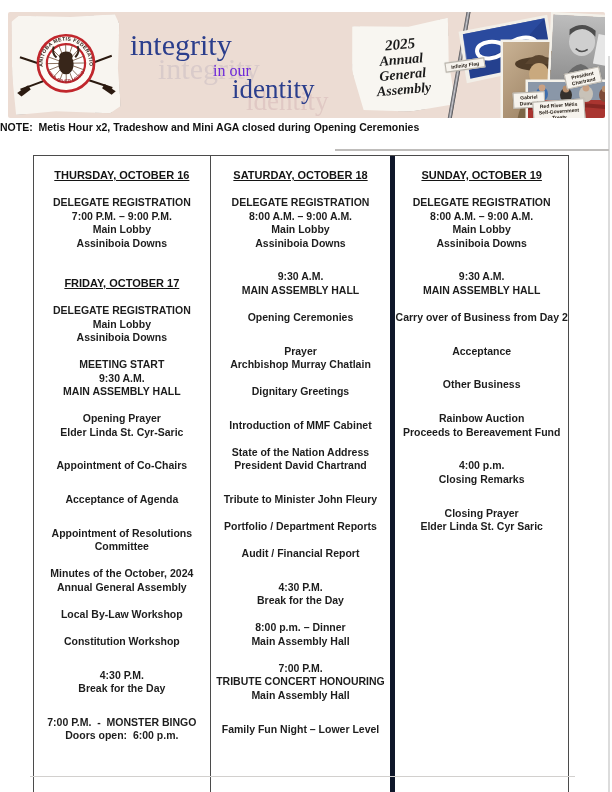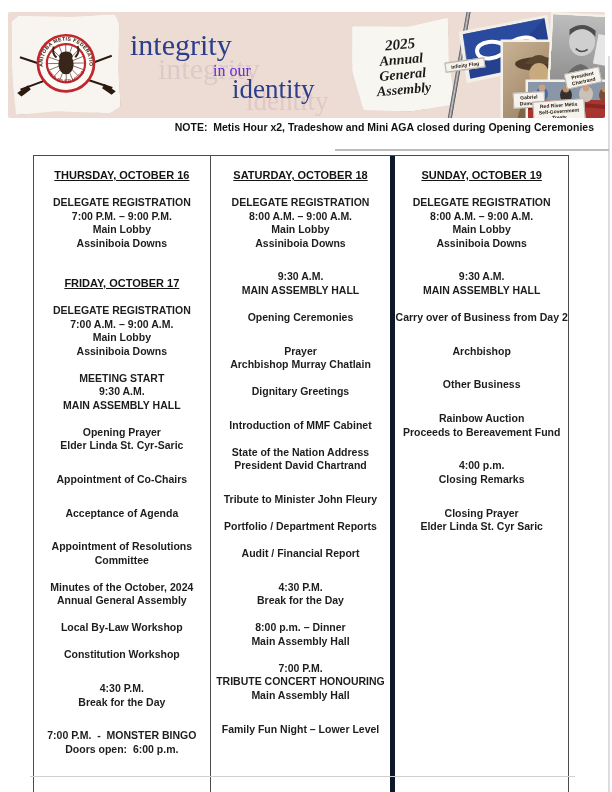--- a/index.html
+++ b/index.html
@@ -44,21 +44,21 @@
   .ph-treaty{left:95px;top:70px;width:85px;height:40px;}
   .chip{position:absolute;background:#f6f3ed;border:1px solid #b9b4ab;color:#221a12;
         font-size:5px;font-weight:bold;line-height:6px;padding:1px 2px;text-align:center;
         box-shadow:0 0 1px rgba(0,0,0,.3);}
   .chip-flag{left:12px;top:48px;transform:rotate(-8deg);width:34px;}
   .chip-dumont{left:80px;top:80px;transform:rotate(-3deg);width:26px;}
   .chip-chartrand{left:132px;top:58px;transform:rotate(-12deg);width:30px;}
   .chip-treaty{left:100px;top:88px;transform:rotate(-4deg);width:46px;}
 
   
-  .note{position:absolute;left:0;top:121px;width:594px;text-align:right;
+  .note{position:absolute;left:0;top:121px;width:594px;text-align:left;
         font-size:10.5px;font-weight:bold;color:#111;}
 
   
   .schedule-table{position:absolute;left:33px;top:155px;width:536px;height:748px;
                   border:1px solid #4b4b4b;box-sizing:border-box;display:flex;background:#fff;}
   .sched-col{box-sizing:border-box;padding-top:13px;}
   .sched-col[data-column="0"]{width:176px;}
   .sched-col[data-column="1"]{width:181px;border-left:1px solid #4b4b4b;}
   .sched-col[data-column="2"]{width:178px;border-left:5px solid #0f172a;}
   .day-heading{font-size:11px;font-weight:bold;text-decoration:underline;color:#141414;
@@ -199,21 +199,20 @@
         <div class="day-heading">THURSDAY, OCTOBER 16</div>
         <div class="gap" style="height: 13.5px;"></div>
         <div class="sched-line">DELEGATE REGISTRATION</div>
         <div class="sched-line">7:00 P.M. – 9:00 P.M.</div>
         <div class="sched-line">Main Lobby</div>
         <div class="sched-line">Assiniboia Downs</div>
         <div class="gap" style="height: 27px;"></div>
         <div class="day-heading">FRIDAY, OCTOBER 17</div>
         <div class="gap" style="height: 13.5px;"></div>
         <div class="sched-line">DELEGATE REGISTRATION</div>
-        <div class="sched-line">7:00 A.M. – 9:00 A.M.</div>
         <div class="sched-line">Main Lobby</div>
         <div class="sched-line">Assiniboia Downs</div>
         <div class="gap" style="height: 13.5px;"></div>
         <div class="sched-line">MEETING START</div>
         <div class="sched-line">9:30 A.M.</div>
         <div class="sched-line">MAIN ASSEMBLY HALL</div>
         <div class="gap" style="height: 13.5px;"></div>
         <div class="sched-line">Opening Prayer</div>
         <div class="sched-line">Elder Linda St. Cyr-Saric</div>
         <div class="gap" style="height: 20.25px;"></div>
@@ -284,21 +283,21 @@
         <div class="sched-line">DELEGATE REGISTRATION</div>
         <div class="sched-line">8:00 A.M. – 9:00 A.M.</div>
         <div class="sched-line">Main Lobby</div>
         <div class="sched-line">Assiniboia Downs</div>
         <div class="gap" style="height: 20.25px;"></div>
         <div class="sched-line">9:30 A.M.</div>
         <div class="sched-line">MAIN ASSEMBLY HALL</div>
         <div class="gap" style="height: 13.5px;"></div>
         <div class="sched-line">Carry over of Business from Day 2</div>
         <div class="gap" style="height: 20.25px;"></div>
-        <div class="sched-line">Archbishop</div>
+        <div class="sched-line">Acceptance</div>
         <div class="gap" style="height: 20.25px;"></div>
         <div class="sched-line">Other Business</div>
         <div class="gap" style="height: 20.25px;"></div>
         <div class="sched-line">Rainbow Auction</div>
         <div class="sched-line">Proceeds to Bereavement Fund</div>
         <div class="gap" style="height: 20.25px;"></div>
         <div class="sched-line">4:00 p.m.</div>
         <div class="sched-line">Closing Remarks</div>
         <div class="gap" style="height: 20.25px;"></div>
         <div class="sched-line">Closing Prayer</div>

